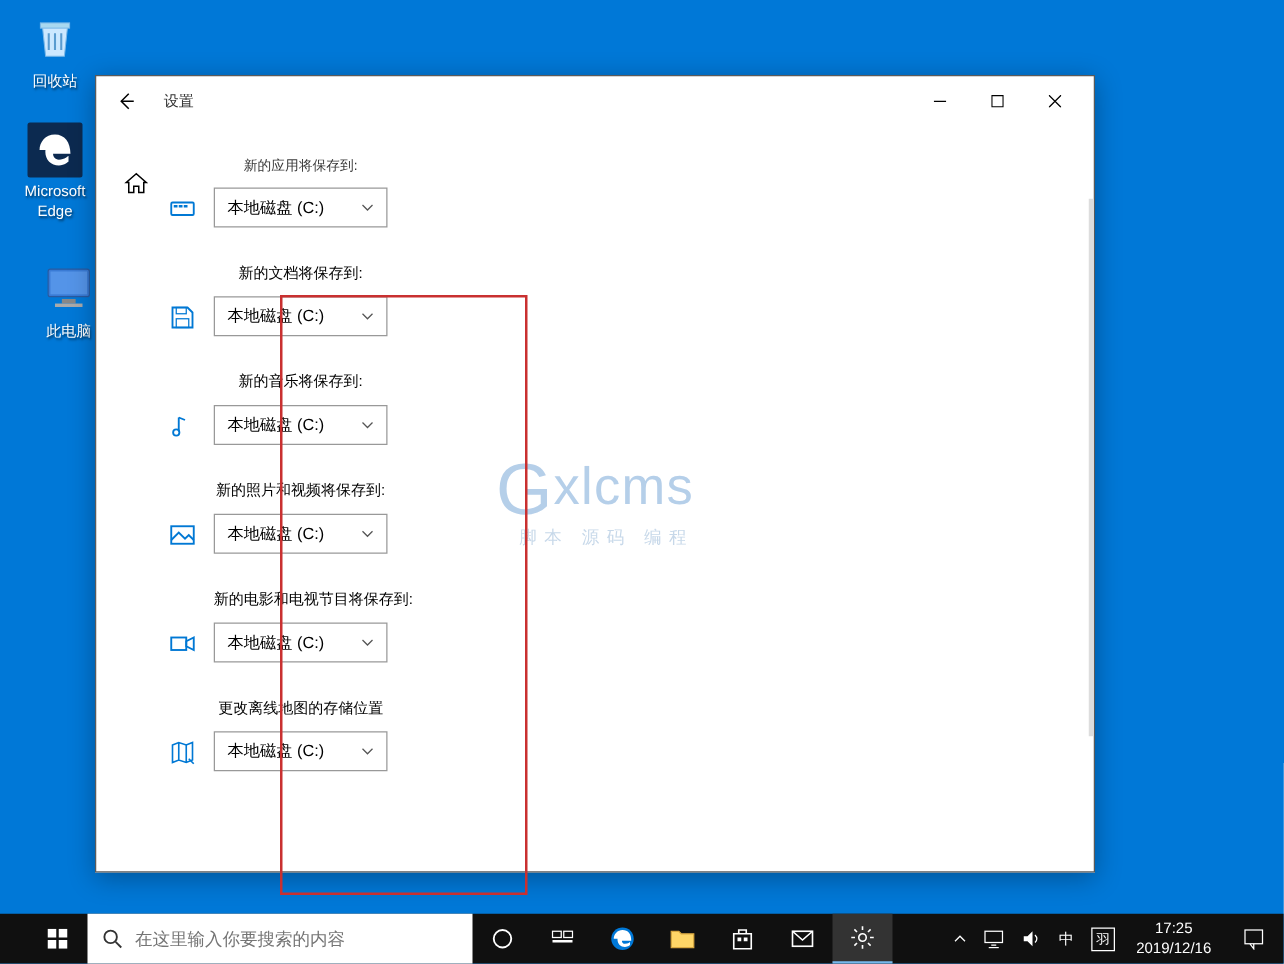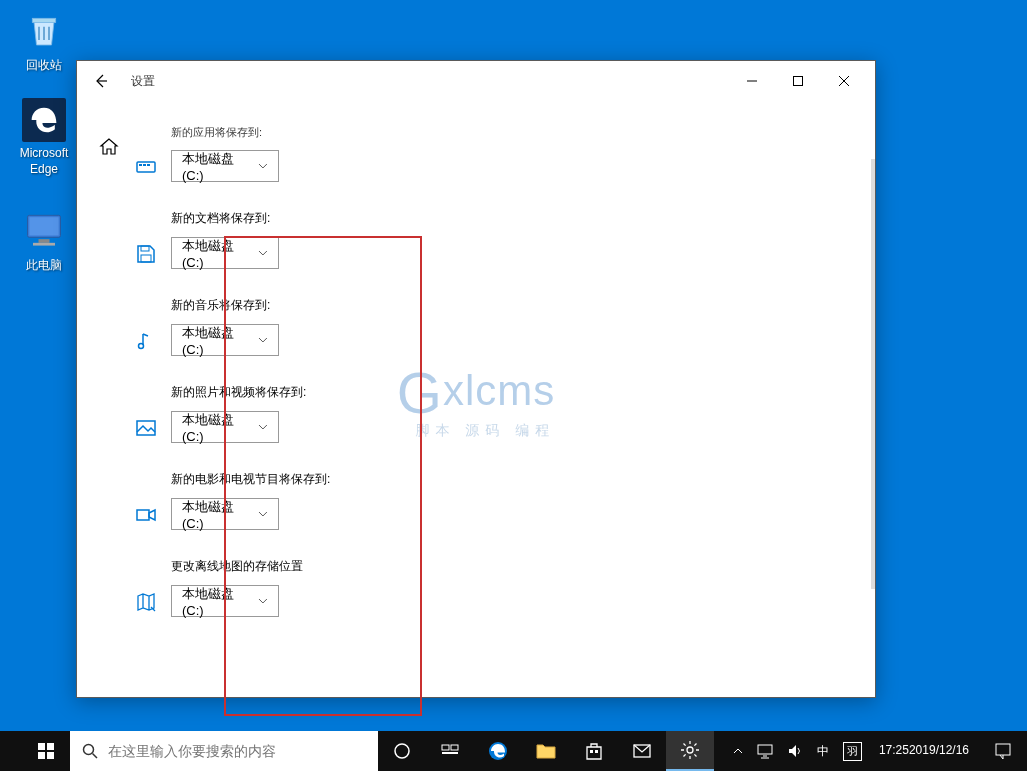--- a/index.html
+++ b/index.html
@@ -23,45 +23,45 @@
 .titlebar .winbtn { width: 46px; height: 32px; display: flex; align-items: center; justify-content: center; cursor: pointer; }
 
 .settings-body { display: flex; height: calc(100% - 40px); position: relative; }
 .home-btn { position: absolute; left: 22px; top: 36px; width: 20px; height: 20px; }
 .content { padding: 18px 20px 0 58px; flex: 1; position: relative; overflow: hidden; }
 .page-title { font-size: 26px; font-weight: 600; color: #000; margin-bottom: 6px; }
 .scrollbar-track { position: absolute; right: 0; top: 58px; width: 4px; height: 430px; background: #ddd; }
 
 .highlight-box { position: absolute; border: 2px solid #c93030; left: 147px; top: 175px; width: 198px; height: 480px; pointer-events: none; }
 
-.setting-group { margin-bottom: 28px; display: flex; align-items: flex-end; gap: 14px; }
+.setting-group { margin-bottom: 28px; display: flex; align-items: flex-end; gap: 14px; text-align: center; }
 .setting-group.first { margin-top: 6px; }
 .setting-group .cat-icon { width: 22px; height: 22px; color: #0078d4; flex-shrink: 0; display: flex; align-items: center; justify-content: center; margin-bottom: 4px; }
 .setting-group .col { display: flex; flex-direction: column; gap: 10px; }
 .setting-label { font-size: 12px; color: #000; }
-.dropdown { width: 108px; height: 32px; border: 1px solid #999; display: flex; align-items: center; justify-content: space-between; padding: 0 10px; cursor: pointer; background: #fff; font-size: 13px; }
+.dropdown { width: 139px; height: 32px; border: 1px solid #999; display: flex; align-items: center; justify-content: space-between; padding: 0 10px; cursor: pointer; background: #fff; font-size: 13px; }
 .chevron { width: 10px; height: 10px; }
 
 
 .watermark { position: absolute; left: 50%; top: 50%; transform: translate(-50%, -50%); pointer-events: none; opacity: 0.55; text-align: center; }
 .watermark .big { font-size: 42px; color: #7aa8d8; font-weight: 300; letter-spacing: 1px; font-family: Arial, sans-serif; }
 .watermark .big .g { font-size: 58px; font-weight: 400; display: inline-block; vertical-align: -8px; }
 .watermark .sub { font-size: 14px; color: #9ab9d8; letter-spacing: 6px; margin-top: -4px; text-align: right; }
 
 
 .taskbar { position: absolute; bottom: 0; left: 0; right: 0; height: 40px; background: #101010; display: flex; align-items: stretch; color: #fff; padding-left: 22px; }
 .start-btn { width: 48px; display: flex; align-items: center; justify-content: center; cursor: pointer; }
 .search-box { width: 308px; background: #fff; display: flex; align-items: center; padding: 0 12px; gap: 10px; margin: 0; }
 .search-box input { border: none; outline: none; flex: 1; font-size: 14px; color: #555; background: transparent; }
 .search-box .search-icon { color: #333; }
 .task-btn { width: 48px; display: flex; align-items: center; justify-content: center; cursor: pointer; }
 .task-btn.active { background: #333; border-bottom: 2px solid #76b9ed; }
 .tray { margin-left: auto; display: flex; align-items: center; gap: 0; }
 .tray-item { padding: 0 7px; height: 100%; display: flex; align-items: center; cursor: pointer; font-size: 12px; }
-.clock { padding: 0 10px; text-align: center; line-height: 1.3; font-size: 12px; display: flex; justify-content: center; cursor: pointer; }
+.clock { padding: 0 10px; text-align: center; line-height: 1.3; font-size: 12px; display: flex; flex-direction: column; justify-content: center; cursor: pointer; }
 .notif { width: 48px; display: flex; align-items: center; justify-content: center; cursor: pointer; }
 .ime-badge { border: 1px solid #fff; padding: 1px 3px; font-size: 11px; }
 </style>
 </head>
 <body>
 
 <div class="desktop">
   <div class="desktop-icon recycle-bin" style="left:6px; top:6px;">
     <div class="icon-box">
       <svg viewBox="0 0 48 48">
@@ -75,21 +75,21 @@
 
   <div class="desktop-icon edge-icon" style="left:6px; top:98px;">
     <div class="icon-box">
       <svg viewBox="0 0 44 44" width="34" height="34">
           <path fill="#fff" d="M22 6 C12 6 6 14 6 22 L30 22 C30 16 27 12 22 12 C16 12 12 18 12 24 C12 32 18 38 26 38 C32 38 36 34 36 34 L36 28 C36 28 32 32 26 32 C22 32 20 29 20 26 L38 26 C38 14 32 6 22 6 Z"></path>
         </svg>
     </div>
     <div class="label">Microsoft Edge</div>
   </div>
 
-  <div class="desktop-icon pc-icon" style="left:6px; top:206px;">
+  <div class="desktop-icon pc-icon" style="left:17px; top:206px;">
     <div class="icon-box">
       <svg viewBox="0 0 48 48">
           <rect x="6" y="8" width="36" height="24" rx="2" fill="#3a7bd5" stroke="#2a5aa0"></rect>
           <rect x="8" y="10" width="32" height="20" fill="#5494e8"></rect>
           <rect x="18" y="34" width="12" height="4" fill="#888"></rect>
           <rect x="12" y="38" width="24" height="3" fill="#aaa"></rect>
         </svg>
     </div>
     <div class="label">此电脑</div>
   </div>

